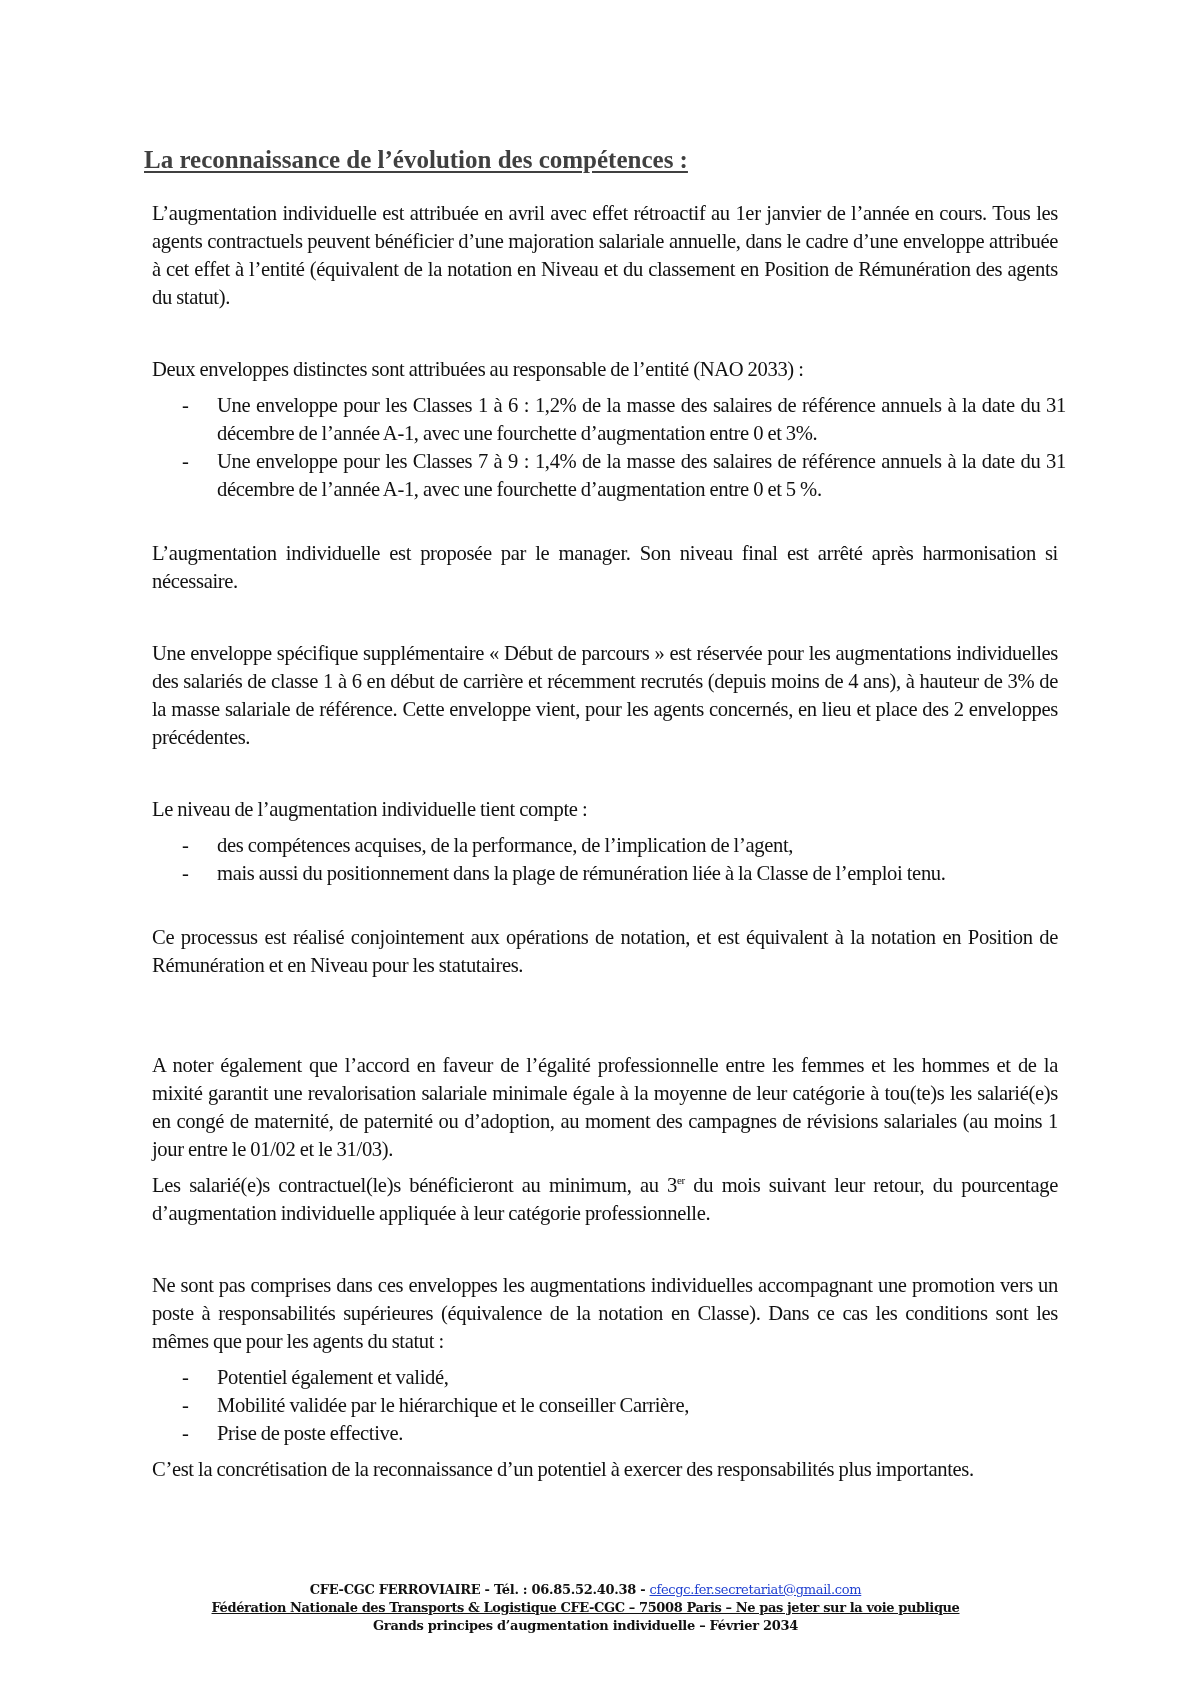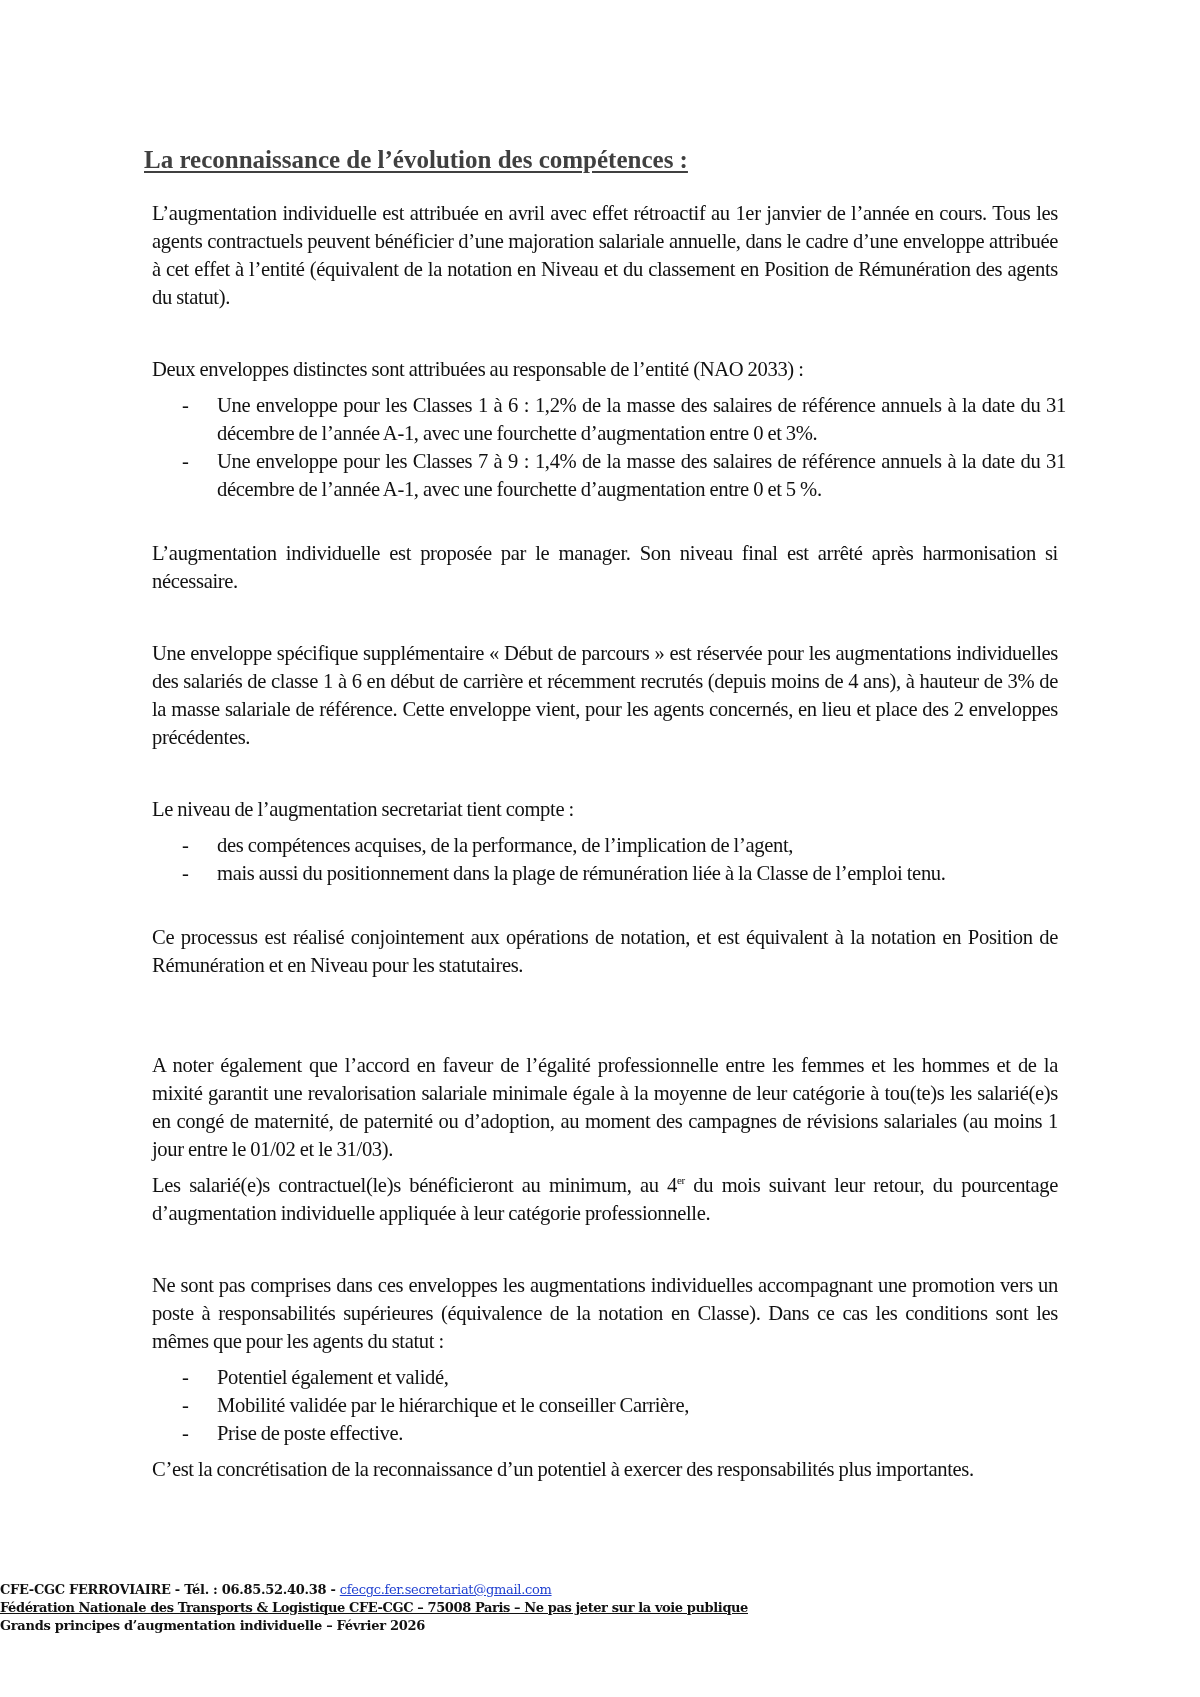--- a/index.html
+++ b/index.html
@@ -66,21 +66,21 @@
       letter-spacing: -0.2px;
     }
     .spaced { word-spacing: 10px; }
     sup { font-size: 11px; line-height: 0; }
 
     .footer {
       position: absolute;
       left: 0;
       top: 1581px;
       width: 1171px;
-      text-align: left;
+      text-align: center;
       font-family: "DejaVu Serif", serif;
       font-size: 13px;
       line-height: 18px;
       color: #111111;
       font-weight: bold;
     }
     .footer .line1 { font-weight: bold; letter-spacing: -0.3px; }
     .footer .line2 { letter-spacing: -0.4px; text-decoration: underline; }
     .footer .line3 { letter-spacing: -0.3px; }
     .footer a {
@@ -111,41 +111,41 @@
     </li>
   </ul>
   <div class="gap"></div>
 
   <p>L’augmentation individuelle est proposée par le manager. Son niveau final est arrêté après harmonisation si nécessaire.</p>
   <div class="gap"></div>
 
   <p>Une enveloppe spécifique supplémentaire « Début de parcours » est réservée pour les augmentations individuelles des salariés de classe 1 à 6 en début de carrière et récemment recrutés (depuis moins de 4 ans), à hauteur de 3% de la masse salariale de référence. Cette enveloppe vient, pour les agents concernés, en lieu et place des 2 enveloppes précédentes.</p>
   <div class="gap"></div>
 
-  <p>Le niveau de l’augmentation secretariat tient compte :</p>
+  <p>Le niveau de l’augmentation individuelle tient compte :</p>
   <ul class="dash">
     <li>
       <span class="bullet">-</span>
       <span>des compétences acquises, de la performance, de l’implication de l’agent,</span>
     </li>
     <li>
       <span class="bullet">-</span>
       <span>mais aussi du positionnement dans la plage de rémunération liée à la Classe de l’emploi tenu.</span>
     </li>
   </ul>
   <div class="gap"></div>
 
   <p>Ce processus est réalisé conjointement aux opérations de notation, et est équivalent à la notation en Position de Rémunération et en Niveau pour les statutaires.</p>
   <div class="gap"></div>
 
   <div class="gap"></div>
 
   <p>A noter également que l’accord en faveur de l’égalité professionnelle entre les femmes et les hommes et de la mixité garantit une revalorisation salariale minimale égale à la moyenne de leur catégorie à tou(te)s les salarié(e)s en congé de maternité, de paternité ou d’adoption, au moment des campagnes de révisions salariales (au moins 1 jour entre le 01/02 et le 31/03).</p>
   <p>
-    <span>Les salarié(e)s contractuel(le)s bénéficieront au minimum, au 4</span><sup>er</sup><span> du mois suivant leur retour, du pourcentage d’augmentation individuelle appliquée à leur catégorie professionnelle.</span>
+    <span>Les salarié(e)s contractuel(le)s bénéficieront au minimum, au 3</span><sup>er</sup><span> du mois suivant leur retour, du pourcentage d’augmentation individuelle appliquée à leur catégorie professionnelle.</span>
   </p>
   <div class="gap"></div>
 
   <p>Ne sont pas comprises dans ces enveloppes les augmentations individuelles accompagnant une promotion vers un poste à responsabilités supérieures (équivalence de la notation en Classe). Dans ce cas les conditions sont les mêmes que pour les agents du statut :</p>
   <ul class="dash">
     <li>
       <span class="bullet">-</span>
       <span>Potentiel également et validé,</span>
     </li>
     <li>
@@ -158,14 +158,14 @@
     </li>
   </ul>
   <p>C’est la concrétisation de la reconnaissance d’un potentiel à exercer des responsabilités plus importantes.</p>
 </div>
 
 <div class="footer">
   <div class="line1">
     <span>CFE-CGC FERROVIAIRE - Tél. : 06.85.52.40.38 - </span><a href="mailto:cfecgc.fer.secretariat@gmail.com">cfecgc.fer.secretariat@gmail.com</a>
   </div>
   <div class="line2">Fédération Nationale des Transports &amp; Logistique CFE-CGC – 75008 Paris – Ne pas jeter sur la voie publique</div>
-  <div class="line3">Grands principes d’augmentation individuelle – Février 2026</div>
+  <div class="line3">Grands principes d’augmentation individuelle – Février 2034</div>
 </div>
 
 </body></html>

